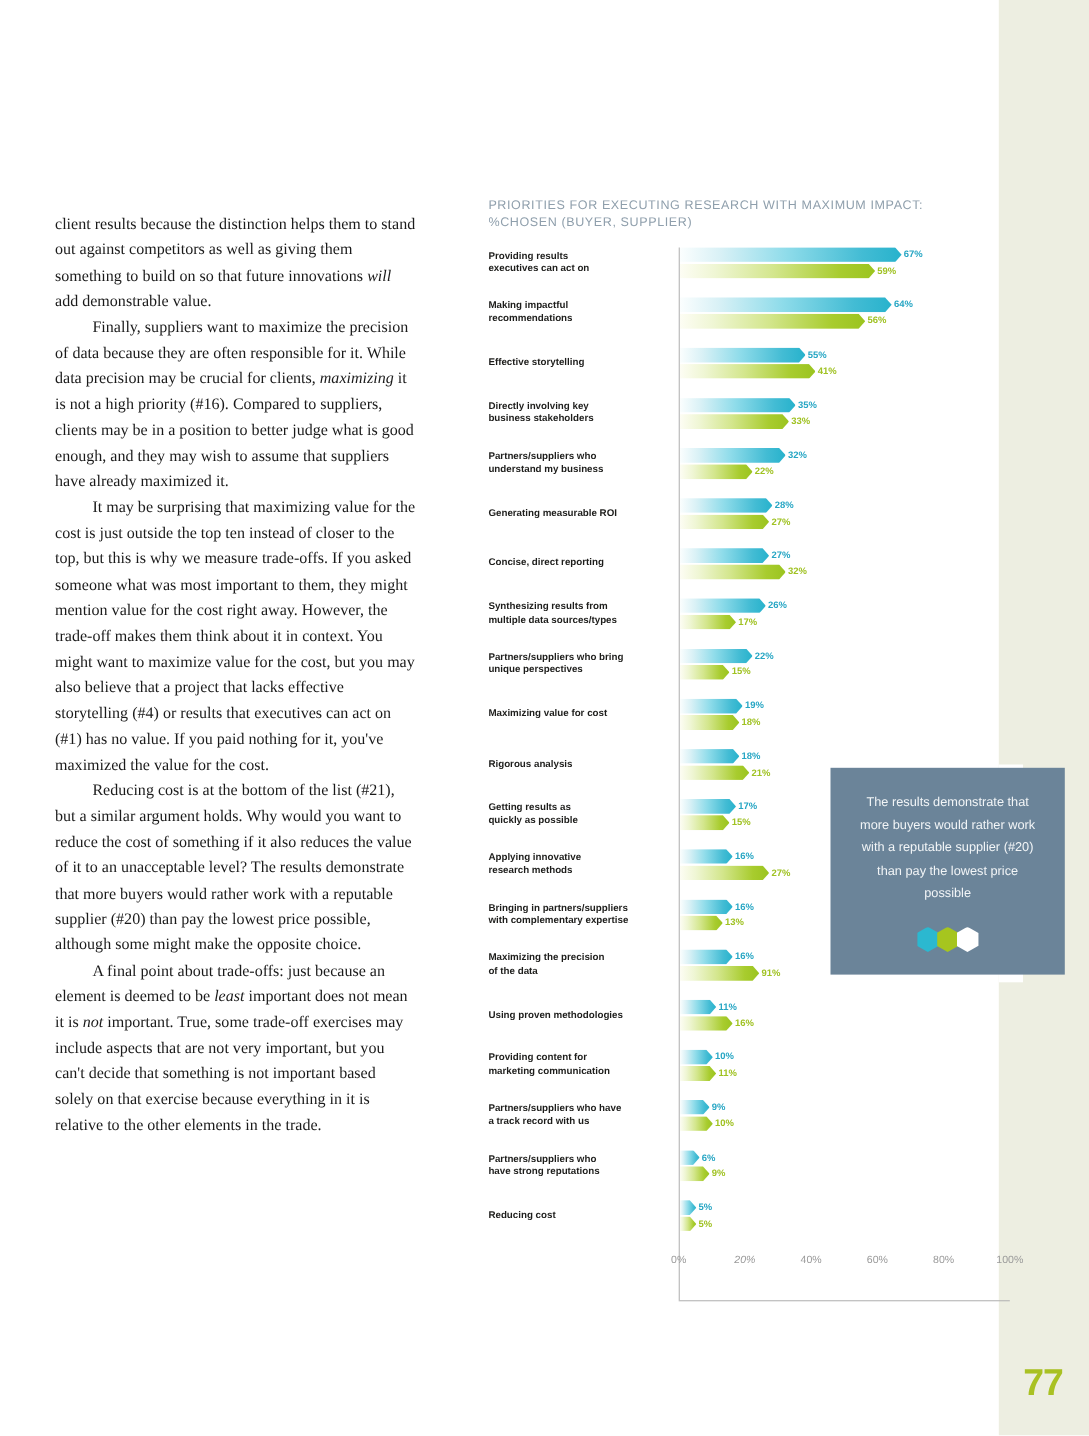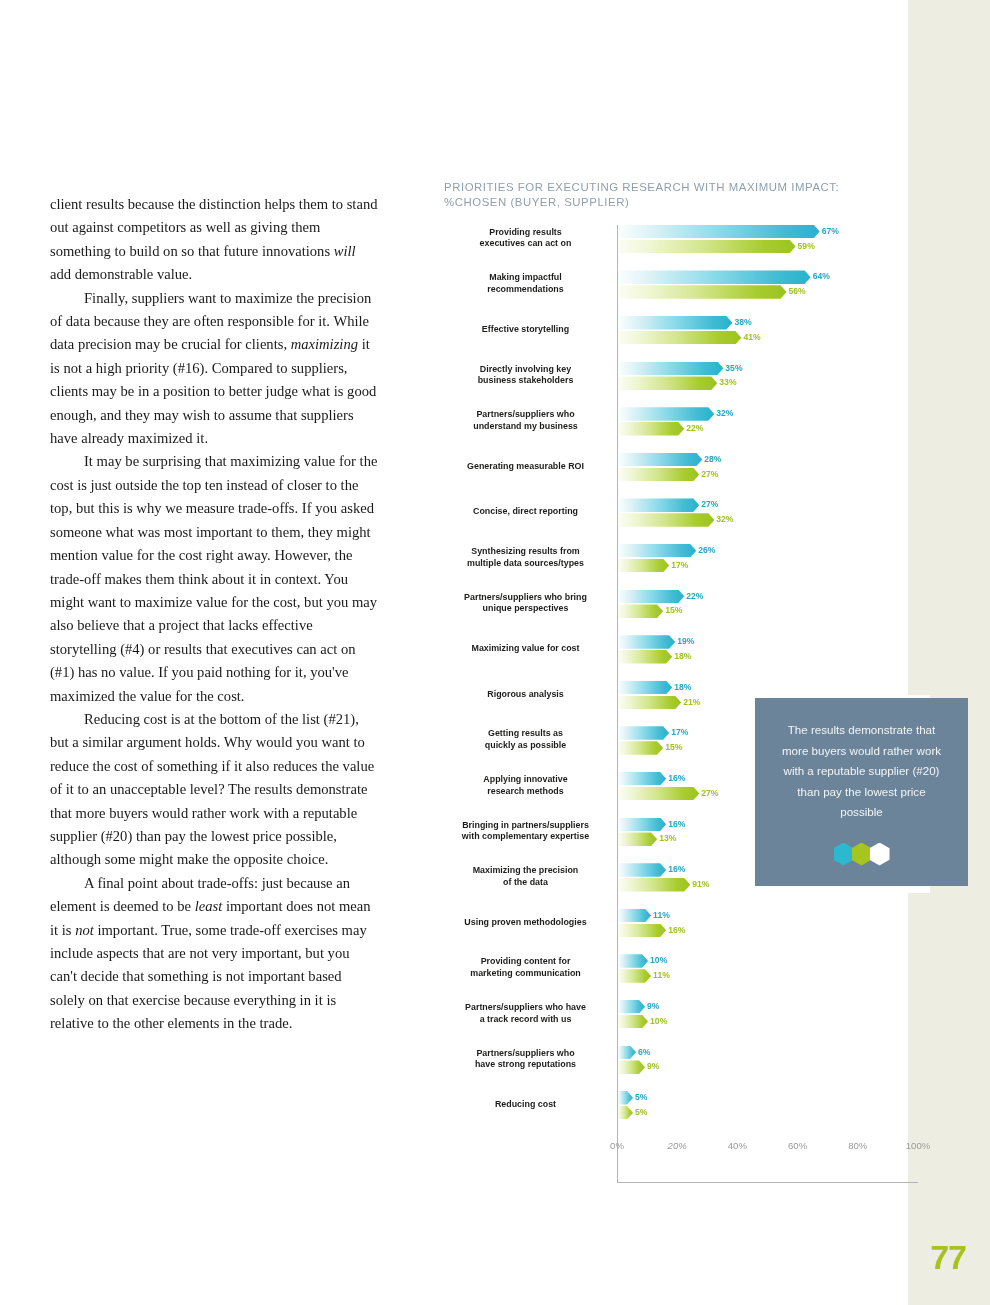--- a/index.html
+++ b/index.html
@@ -75,21 +75,21 @@
   }
 
   .rows{ position:relative; }
 
   .row{
     position:relative;
     height:45.6px;
   }
   .row-label{
     position:absolute; left:0; top:0; width:163px;
-    text-align:center;
+    text-align:left;
     font-family:"Liberation Sans", sans-serif;
     font-size:8.9px;
     line-height:11.6px;
     color:#1d1d1b;
     font-weight:bold;
   }
   .row-label.l1{ top:8px; }
   .row-label.l2{ top:2px; }
 
   .bars{
@@ -218,21 +218,21 @@
               <div class="bar-fill" style="width: 168.56px;"></div>
               <div class="bar-val" style="left: 170.56px;">56%</div>
             </div>
           </div>
         </div>
         <div class="row">
           <div class="row-label l1"><span>Effective storytelling</span></div>
           <div class="bars">
             <div class="bar buyer">
               <div class="bar-fill" style="width: 114.38px;"></div>
-              <div class="bar-val" style="left: 116.38px;">38%</div>
+              <div class="bar-val" style="left: 116.38px;">55%</div>
             </div>
             <div class="bar supplier">
               <div class="bar-fill" style="width: 123.41px;"></div>
               <div class="bar-val" style="left: 125.41px;">41%</div>
             </div>
           </div>
         </div>
         <div class="row">
           <div class="row-label l2"><span>Directly involving key</span><br><span>business stakeholders</span></div>
           <div class="bars">

